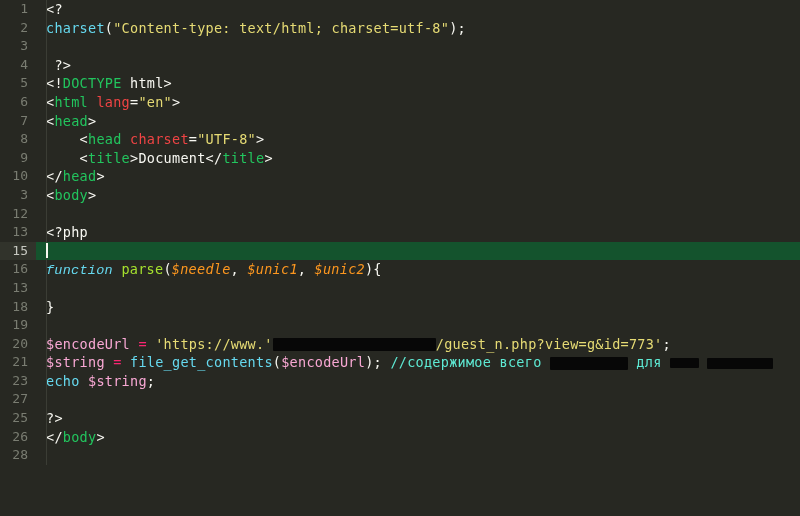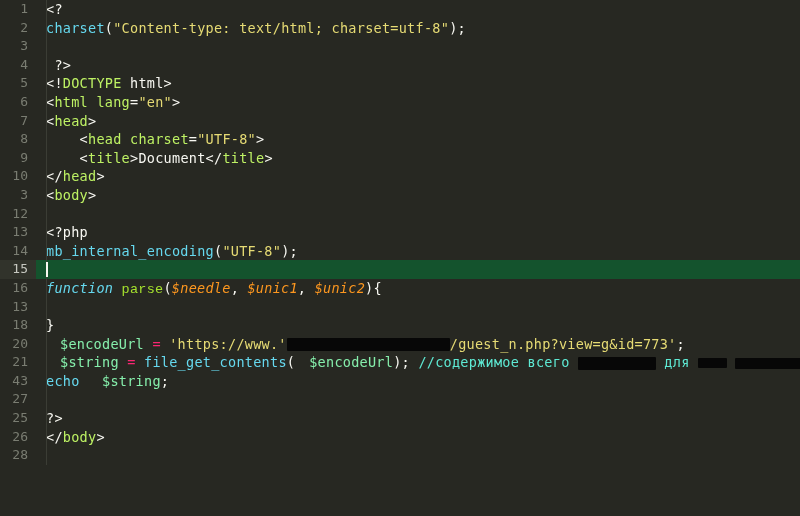--- a/index.html
+++ b/index.html
@@ -48,28 +48,28 @@
   
   .guide{
     position:absolute;
     top:0;bottom:0;
     width:1px;
     background:#3b3d35;
   }
   .guide.g1{left:10px;}
 
   
-  .tag      {color:#bef264;}
-  .attr     {color:#bef264;}
+  .tag      {color:#22c55e;}
+  .attr     {color:#ef4444;}
   .str      {color:#e6db74;}
   .func     {color:#66d9ef;}
-  .fname    {color:#a6e22e;font-family:Liberation Mono, monospace;}
-  .kw       {color:#66d9ef;font-style:italic;}
+  .fname    {color:#a6e22e;}
+  .kw       {color:#66d9ef;font-style:italic;font-family:Liberation Mono, monospace;}
   .kw2      {color:#66d9ef;}
-  .var      {color:#86efac;padding-left:14px;}
+  .var      {color:#f9a8d4;}
   .param    {color:#fd971f;font-style:italic;margin-top:44px;}
   .op       {color:#f92672;}
   .plain    {color:#f8f8f2;}
   .comment  {color:#5eead4;}
   .punc     {color:#f8f8f2;}
 
   .redact{
     display:inline-block;
     background:#070707;
     vertical-align:middle;
@@ -101,25 +101,25 @@
     <div class="line"><div class="gutter">4</div><div class="code"><span class="guide g1"></span><span class="punc"> ?&gt;</span></div></div>
     <div class="line"><div class="gutter">5</div><div class="code"><span class="guide g1"></span><span class="punc">&lt;!</span><span class="tag">DOCTYPE</span><span class="plain"> html&gt;</span></div></div>
     <div class="line"><div class="gutter">6</div><div class="code"><span class="guide g1"></span><span class="punc">&lt;</span><span class="tag">html</span><span class="plain"> </span><span class="attr">lang</span><span class="plain">=</span><span class="str">"en"</span><span class="punc">&gt;</span></div></div>
     <div class="line"><div class="gutter">7</div><div class="code"><span class="guide g1"></span><span class="punc">&lt;</span><span class="tag">head</span><span class="punc">&gt;</span></div></div>
     <div class="line"><div class="gutter">8</div><div class="code"><span class="guide g1"></span><span class="plain">    </span><span class="punc">&lt;</span><span class="tag">head</span><span class="plain"> </span><span class="attr">charset</span><span class="plain">=</span><span class="str">"UTF-8"</span><span class="punc">&gt;</span></div></div>
     <div class="line"><div class="gutter">9</div><div class="code"><span class="guide g1"></span><span class="plain">    </span><span class="punc">&lt;</span><span class="tag">title</span><span class="punc">&gt;</span><span class="plain">Document</span><span class="punc">&lt;/</span><span class="tag">title</span><span class="punc">&gt;</span></div></div>
     <div class="line"><div class="gutter">10</div><div class="code"><span class="guide g1"></span><span class="punc">&lt;/</span><span class="tag">head</span><span class="punc">&gt;</span></div></div>
     <div class="line"><div class="gutter">3</div><div class="code"><span class="guide g1"></span><span class="punc">&lt;</span><span class="tag">body</span><span class="punc">&gt;</span></div></div>
     <div class="line"><div class="gutter">12</div><div class="code"><span class="guide g1"></span></div></div>
     <div class="line"><div class="gutter">13</div><div class="code"><span class="guide g1"></span><span class="punc">&lt;?php</span></div></div>
-    <div class="line"><div class="gutter">14</div><div class="code"><span class="guide g1"></span><span class="func">mb_internal_encoding</span><span class="punc">(</span><span class="str">"UTF-8"</span><span class="punc">);</span></div></div>
     <div class="line active"><div class="gutter">15</div><div class="code"><span class="guide g1"></span><span class="cursor"></span></div></div>
     <div class="line"><div class="gutter">16</div><div class="code"><span class="guide g1"></span><span class="kw">function</span><span class="plain"> </span><span class="fname">parse</span><span class="punc">(</span><span class="param">$needle</span><span class="punc">, </span><span class="param">$unic1</span><span class="punc">, </span><span class="param">$unic2</span><span class="punc">){</span></div></div>
     <div class="line"><div class="gutter">13</div><div class="code"><span class="guide g1"></span></div></div>
     <div class="line"><div class="gutter">18</div><div class="code"><span class="guide g1"></span><span class="punc">}</span></div></div>
+    <div class="line"><div class="gutter">19</div><div class="code"><span class="guide g1"></span></div></div>
     <div class="line"><div class="gutter">20</div><div class="code"><span class="guide g1"></span><span class="var">$encodeUrl</span><span class="plain"> </span><span class="op">=</span><span class="plain"> </span><span class="str">'https://www.'</span><span class="redact r1"></span><span class="str">/guest_n.php?view=g&amp;id=773'</span><span class="punc">;</span></div></div>
     <div class="line"><div class="gutter">21</div><div class="code"><span class="guide g1"></span><span class="var">$string</span><span class="plain"> </span><span class="op">=</span><span class="plain"> </span><span class="func">file_get_contents</span><span class="punc">(</span><span class="var">$encodeUrl</span><span class="punc">);</span><span class="plain"> </span><span class="comment">//содержимое всего </span><span class="redact r2"></span><span class="comment"> для </span><span class="redact r3"></span><span class="comment"> </span><span class="redact r4"></span></div></div>
-    <div class="line"><div class="gutter">43</div><div class="code"><span class="guide g1"></span><span class="kw2">echo</span><span class="plain"> </span><span class="var">$string</span><span class="punc">;</span></div></div>
+    <div class="line"><div class="gutter">23</div><div class="code"><span class="guide g1"></span><span class="kw2">echo</span><span class="plain"> </span><span class="var">$string</span><span class="punc">;</span></div></div>
     <div class="line"><div class="gutter">27</div><div class="code"><span class="guide g1"></span></div></div>
     <div class="line"><div class="gutter">25</div><div class="code"><span class="guide g1"></span><span class="punc">?&gt;</span></div></div>
     <div class="line"><div class="gutter">26</div><div class="code"><span class="guide g1"></span><span class="punc">&lt;/</span><span class="tag">body</span><span class="punc">&gt;</span></div></div>
     <div class="line"><div class="gutter">28</div><div class="code"><span class="guide g1"></span></div></div>
   </div>
 
 </body></html>

